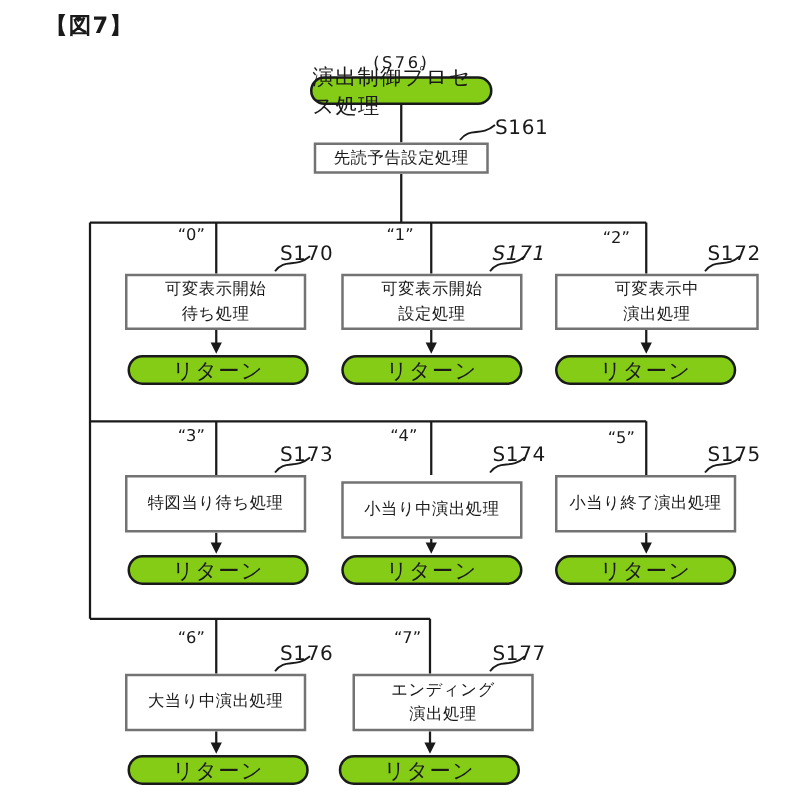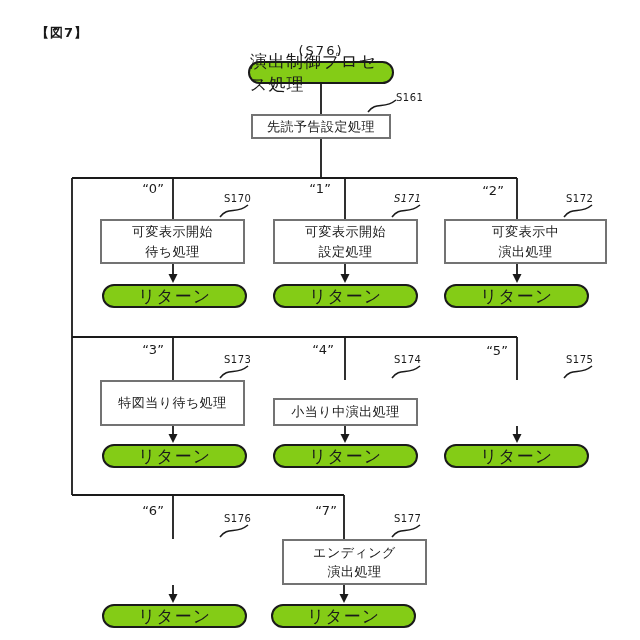--- a/index.html
+++ b/index.html
@@ -8,25 +8,25 @@
     width: 640px;
     height: 640px;
     background: #ffffff;
     font-family: "DejaVu Sans", sans-serif;
     color: #1a1a1a;
     overflow: hidden;
   }
   #wires { position: absolute; left: 0; top: 0; width: 640px; height: 640px; }
   .fig-label {
     position: absolute; left: 36px; top: 8px;
-    font-size: 13px; font-weight: 700; letter-spacing: 1px; margin-top: 16px;
+    font-size: 18px; font-weight: 700; letter-spacing: 1px;
   }
   .step-tag {
     position: absolute;
-    font-size: 10px; letter-spacing: 0.5px;
+    font-size: 16px; letter-spacing: 0.5px;
     white-space: nowrap;
   }
   .start-tag {
     position: absolute; left: 248px; top: 43px; width: 146px;
     text-align: center; font-size: 13px; letter-spacing: 2px;
     white-space: nowrap;
   }
   .stadium {
     position: absolute;
     border: 2px solid #1a1a1a; border-radius: 13px;
@@ -54,21 +54,21 @@
   .n-setup   { left: 251px; top: 114px; width: 140px; height: 25px; }
   
   .b0-box { left: 100px; top: 219px; width: 145px; height: 45px; }
   .b1-box { left: 273px; top: 219px; width: 145px; height: 45px; }
   .b2-box { left: 444px; top: 219px; width: 163px; height: 45px; }
   .b0-ret { left: 102px; top: 284px; width: 145px; height: 24px; }
   .b1-ret { left: 273px; top: 284px; width: 145px; height: 24px; }
   .b2-ret { left: 444px; top: 284px; width: 145px; height: 24px; }
   
   .b3-box { left: 100px; top: 380px; width: 145px; height: 46px; }
-  .b4-box { left: 273px; top: 398px; width: 145px; height: 28px; }
+  .b4-box { left: 273px; top: 385px; width: 145px; height: 46px; }
   .b5-box { left: 444px; top: 380px; width: 145px; height: 46px; }
   .b3-ret { left: 102px; top: 444px; width: 145px; height: 24px; }
   .b4-ret { left: 273px; top: 444px; width: 145px; height: 24px; }
   .b5-ret { left: 444px; top: 444px; width: 145px; height: 24px; }
   
   .b6-box { left: 100px; top: 539px; width: 145px; height: 46px; }
   .b7-box { left: 282px; top: 539px; width: 145px; height: 46px; }
   .b6-ret { left: 102px; top: 604px; width: 145px; height: 24px; }
   .b7-ret { left: 271px; top: 604px; width: 145px; height: 24px; }
 </style>
@@ -152,22 +152,24 @@
   <div class="pbox b1-box">可変表示開始
 設定処理</div>
   <div class="pbox b2-box">可変表示中
 演出処理</div>
   <div class="stadium b0-ret">リターン</div>
   <div class="stadium b1-ret">リターン</div>
   <div class="stadium b2-ret">リターン</div>
 
   <div class="pbox b3-box">特図当り待ち処理</div>
   <div class="pbox b4-box">小当り中演出処理</div>
+  <div class="pbox b5-box">小当り終了演出処理</div>
   <div class="stadium b3-ret">リターン</div>
   <div class="stadium b4-ret">リターン</div>
   <div class="stadium b5-ret">リターン</div>
 
+  <div class="pbox b6-box">大当り中演出処理</div>
   <div class="pbox b7-box">エンディング
 演出処理</div>
   <div class="stadium b6-ret">リターン</div>
   <div class="stadium b7-ret">リターン</div>
 
 </div>
 
 </body></html>

